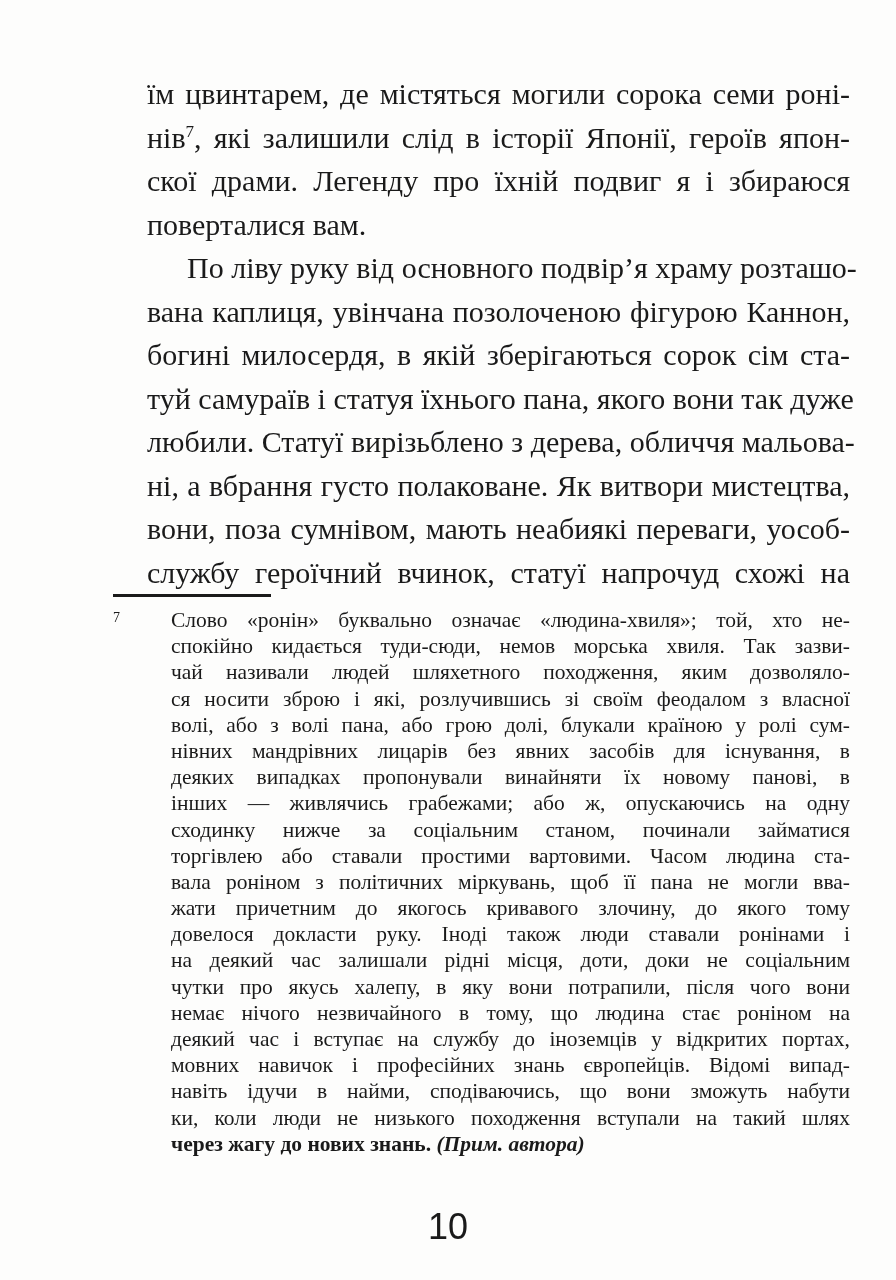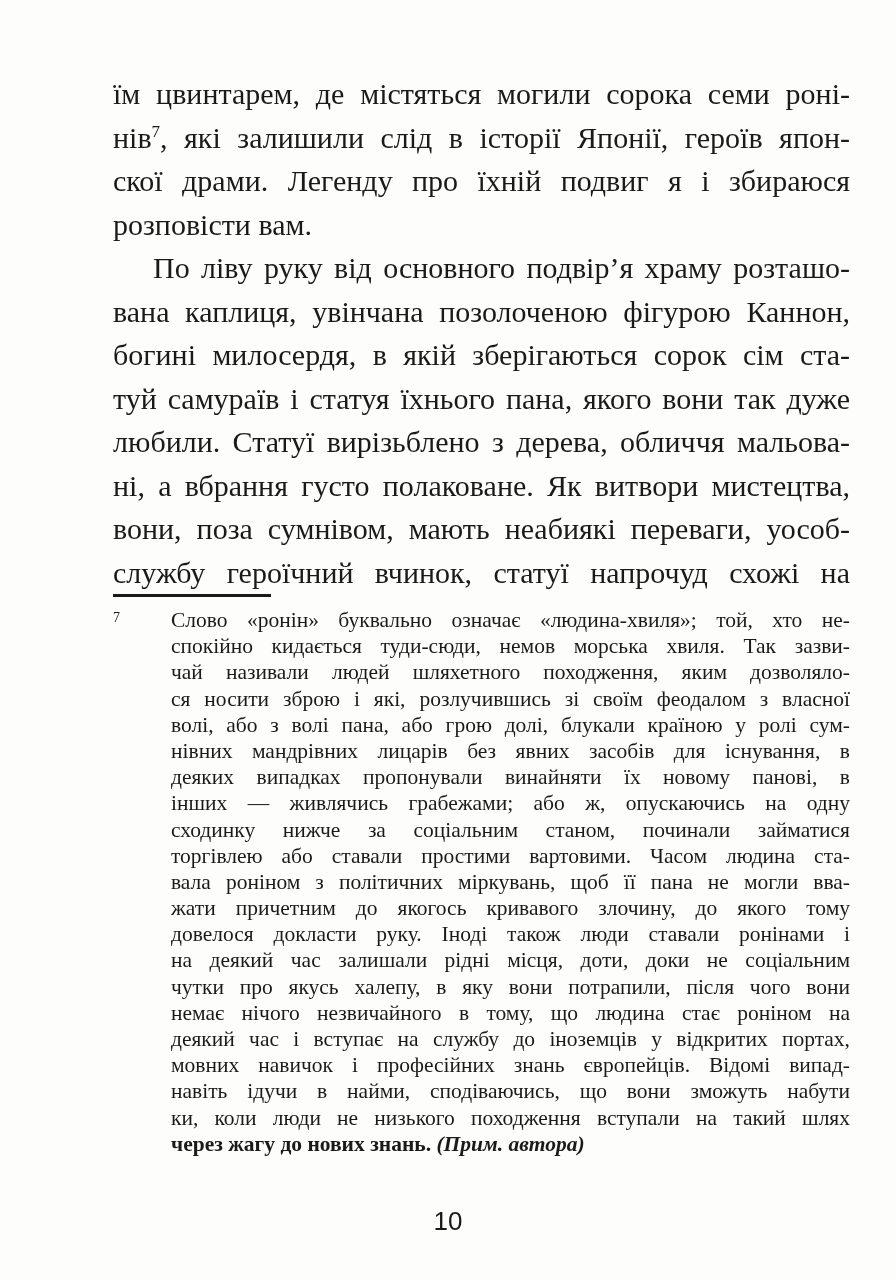--- a/index.html
+++ b/index.html
@@ -12,20 +12,21 @@
     }
     .page { position: absolute; left: 0; top: 0; width: 896px; height: 1280px; }
     .body-text {
       position: absolute; left: 113px; top: 72px; width: 737px;
       font-size: 30px; line-height: 43.5px;
     }
     .line {
       display: block; white-space: nowrap;
       text-align: justify; text-align-last: justify;
       height: 43.5px;
+      margin-left: 34px;
     }
     .line.last { text-align-last: left; }
     .line.indent { padding-left: 40px; }
     sup { font-size: 17px; line-height: 0; vertical-align: super; }
     .rule {
       position: absolute; left: 113px; top: 594px; width: 158px; height: 3px;
       background: #1a1a1a;
     }
     .footnote {
       position: absolute; left: 113px; top: 607px; width: 737px;
@@ -38,33 +39,33 @@
     .fn-line {
       display: block; white-space: nowrap; height: 26.2px;
       text-align: justify; text-align-last: justify; padding-left: 24px;
     }
     .fn-line.last { text-align-last: left; font-weight: bold; }
     .fn-note { font-style: italic; }
     .page-number {
       position: absolute; left: 0; width: 896px; top: 1206px;
       text-align: center;
       font-family: "Liberation Sans", "DejaVu Sans", sans-serif;
-      font-size: 26px; color: #1a1a1a;
+      font-size: 36px; color: #1a1a1a;
     }
   </style>
 </head>
 <body>
 
 <div class="page">
 
   <div class="body-text">
     <span class="line">їм цвинтарем, де містяться могили сорока семи роні-</span>
     <span class="line"><span>нів</span><sup>7</sup><span>, які залишили слід в історії Японії, героїв япон-</span></span>
     <span class="line">скої драми. Легенду про їхній подвиг я і збираюся</span>
-    <span class="line last">розповісти вам.</span>
+    <span class="line last">поверталися вам.</span>
     <span class="line indent">По ліву руку від основного подвір’я храму розташо-</span>
     <span class="line">вана каплиця, увінчана позолоченою фігурою Каннон,</span>
     <span class="line">богині милосердя, в якій зберігаються сорок сім ста-</span>
     <span class="line">туй самураїв і статуя їхнього пана, якого вони так дуже</span>
     <span class="line">любили. Статуї вирізьблено з дерева, обличчя мальова-</span>
     <span class="line">ні, а вбрання густо полаковане. Як витвори мистецтва,</span>
     <span class="line">вони, поза сумнівом, мають неабиякі переваги, уособ-</span>
     <span class="line">службу героїчний вчинок, статуї напрочуд схожі на</span>
   </div>
 

